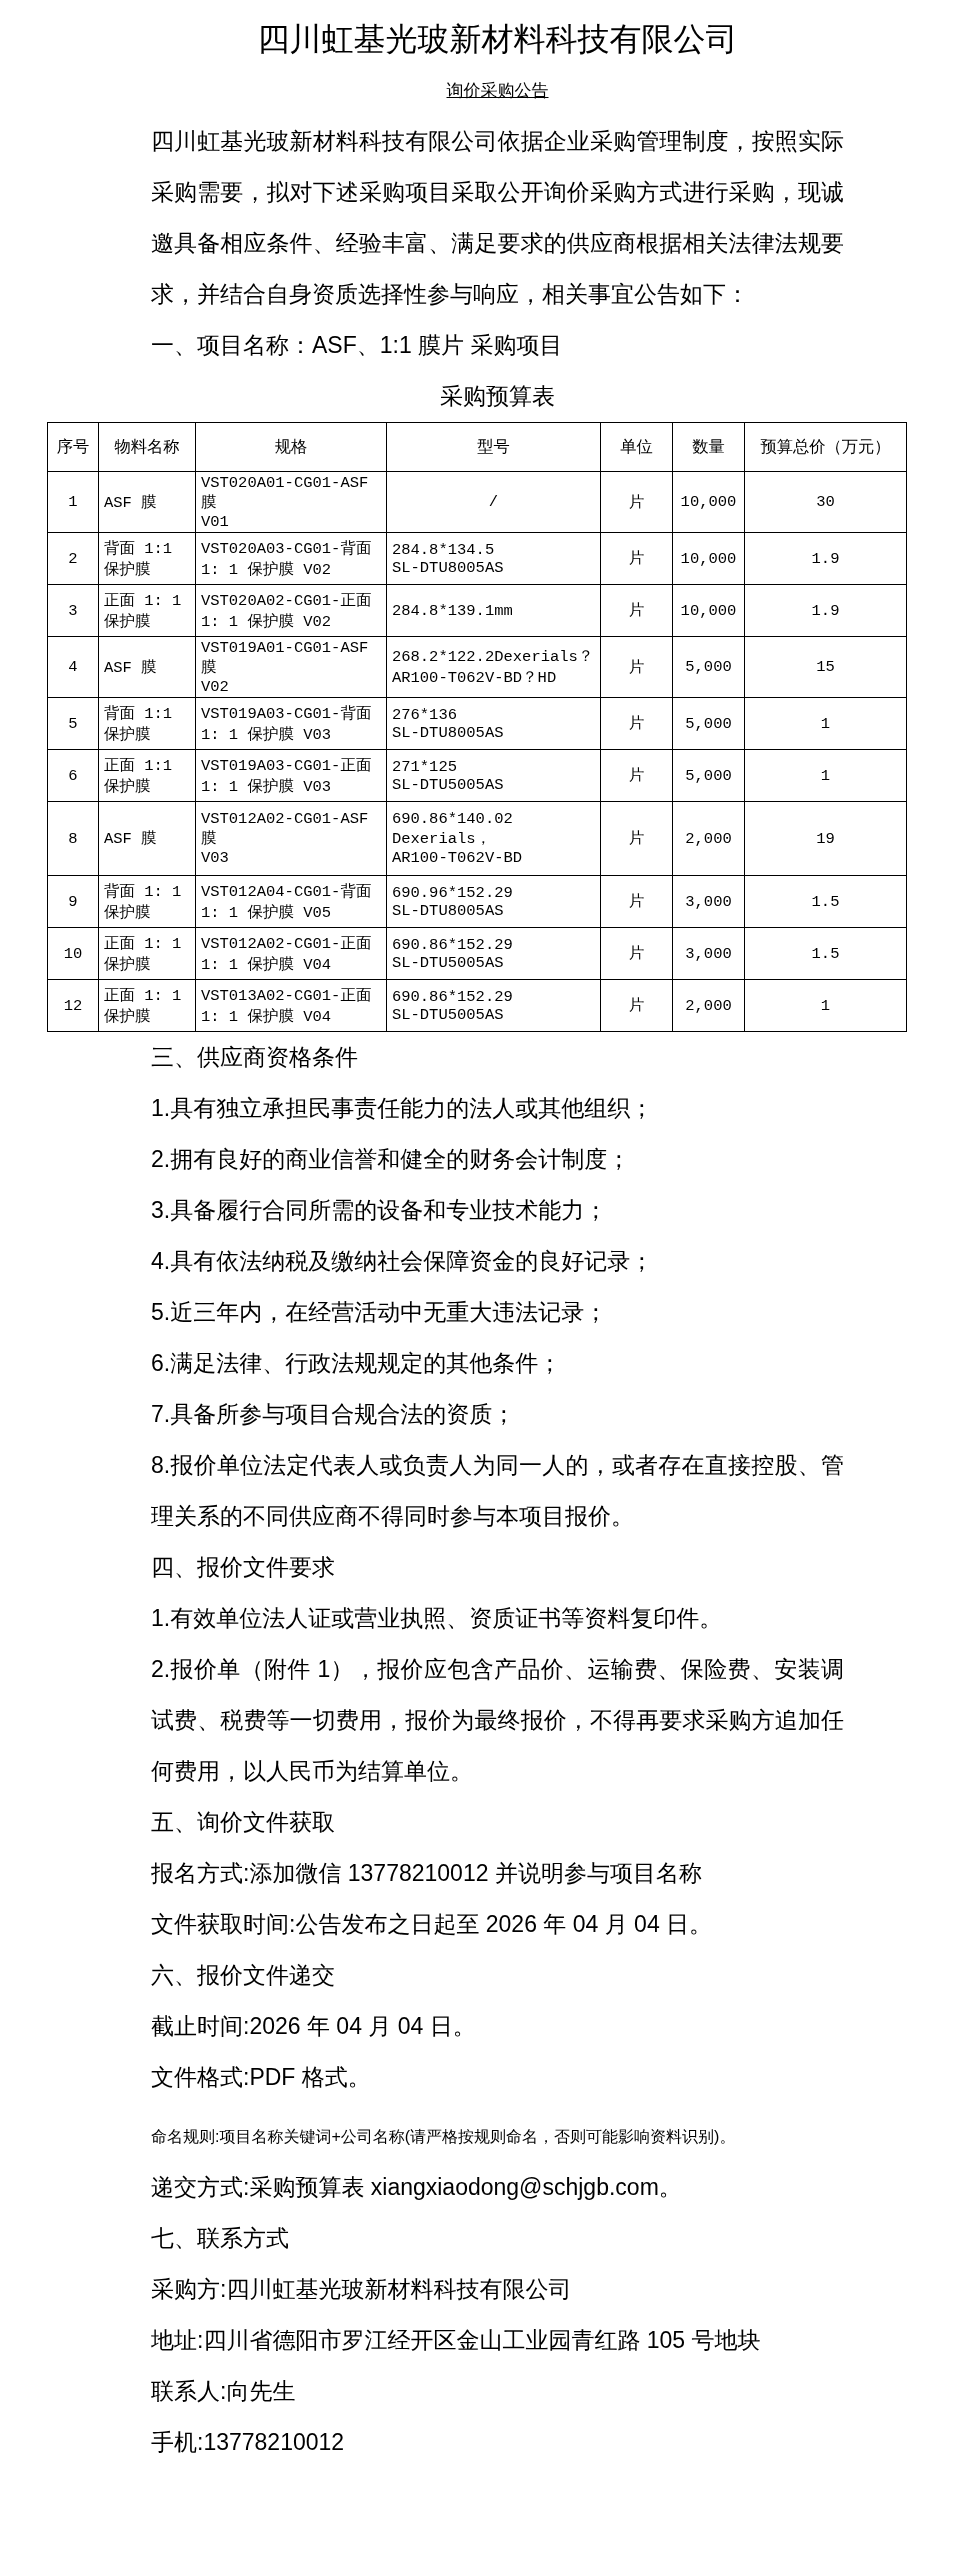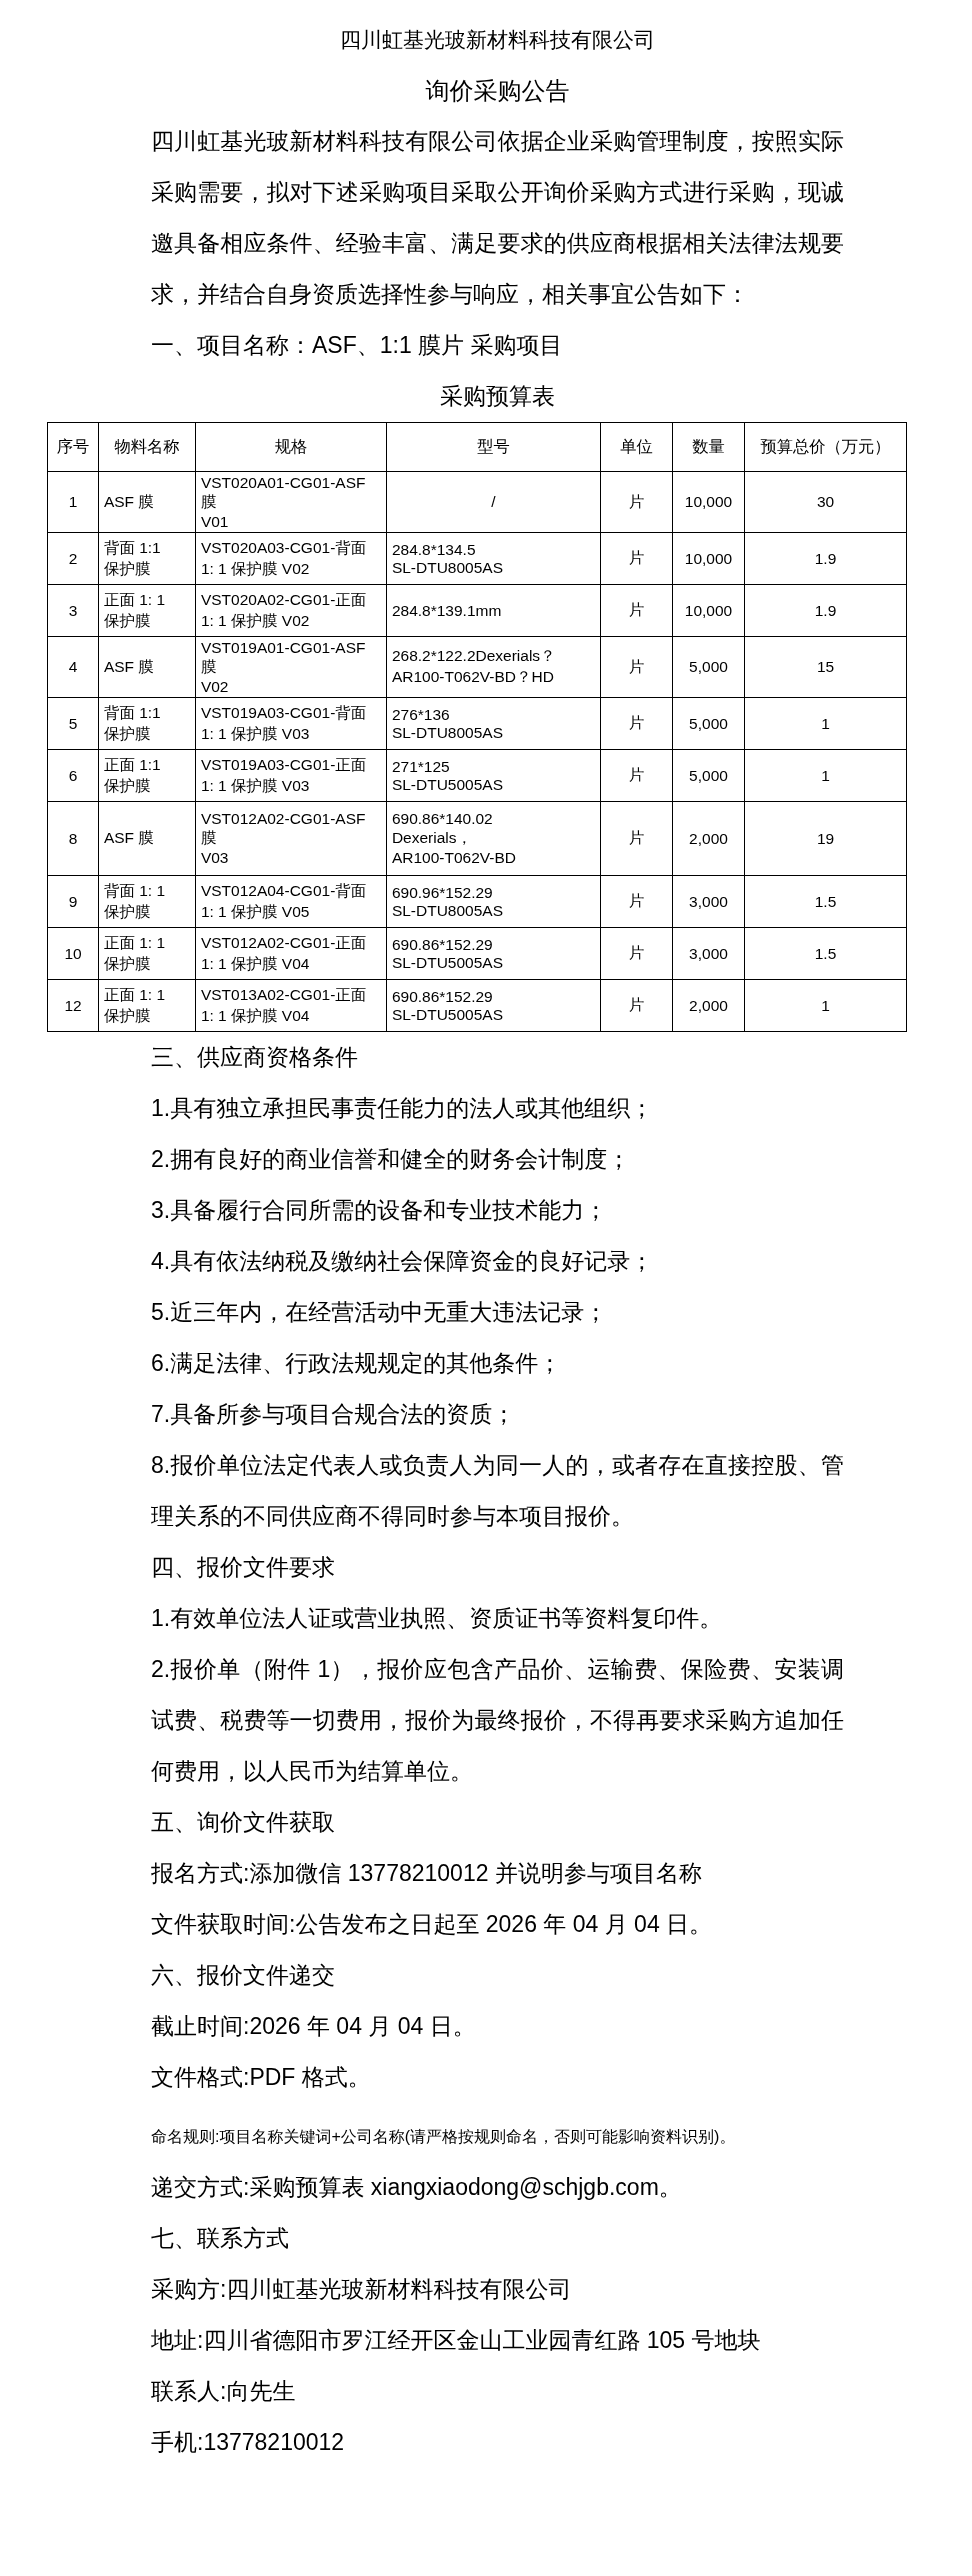--- a/index.html
+++ b/index.html
@@ -1,25 +1,25 @@
 <!DOCTYPE html>
 <html style="font-size:13px"><head>
 <meta charset="utf-8">
 <style>
   html,body{margin:0;padding:0;background:#ffffff;}
   body{width:972px;color:#000;font-family:"Liberation Sans","DejaVu Sans",sans-serif;}
   .doc{width:972px;padding:14px 0 16.3px 0;box-sizing:border-box;}
   .line,.para,.center{margin:0 128px 0 151px;font-size:23px;line-height:51px;}
   .para{text-align:justify;text-justify:inter-ideograph;}
   .center{text-align:center;}
-  .title{font-size:21px;}
-  .subtitle{font-size:24px;}
+  .title{font-size:32px;}
+  .subtitle{font-size:17px;text-decoration:underline;}
   .table-title{font-size:23px;}
   table.budget{border-collapse:collapse;margin-left:47px;width:859px;table-layout:fixed;
-    font-family:Liberation Sans, sans-serif;font-size:15.5px;}
+    font-family:Liberation Mono, monospace;font-size:15.5px;}
   table.budget th,table.budget td{border:1.6px solid #000;padding:1.6px 4.9px;vertical-align:middle;
     white-space:pre-line;overflow:hidden;font-weight:normal;}
   table.budget thead tr{height:49px;}
   table.budget tbody tr{height:52px;}
   table.budget tbody tr.tall{height:74px;}
   th.h{text-align:center;font-size:16.3px;}
   td.c{text-align:center;}
   td.l{text-align:left;padding-left:8.2px;}
   .small-para{margin:21px 128px 12.3px 151px;font-size:16px;line-height:25px;text-align:justify;}
 </style>

